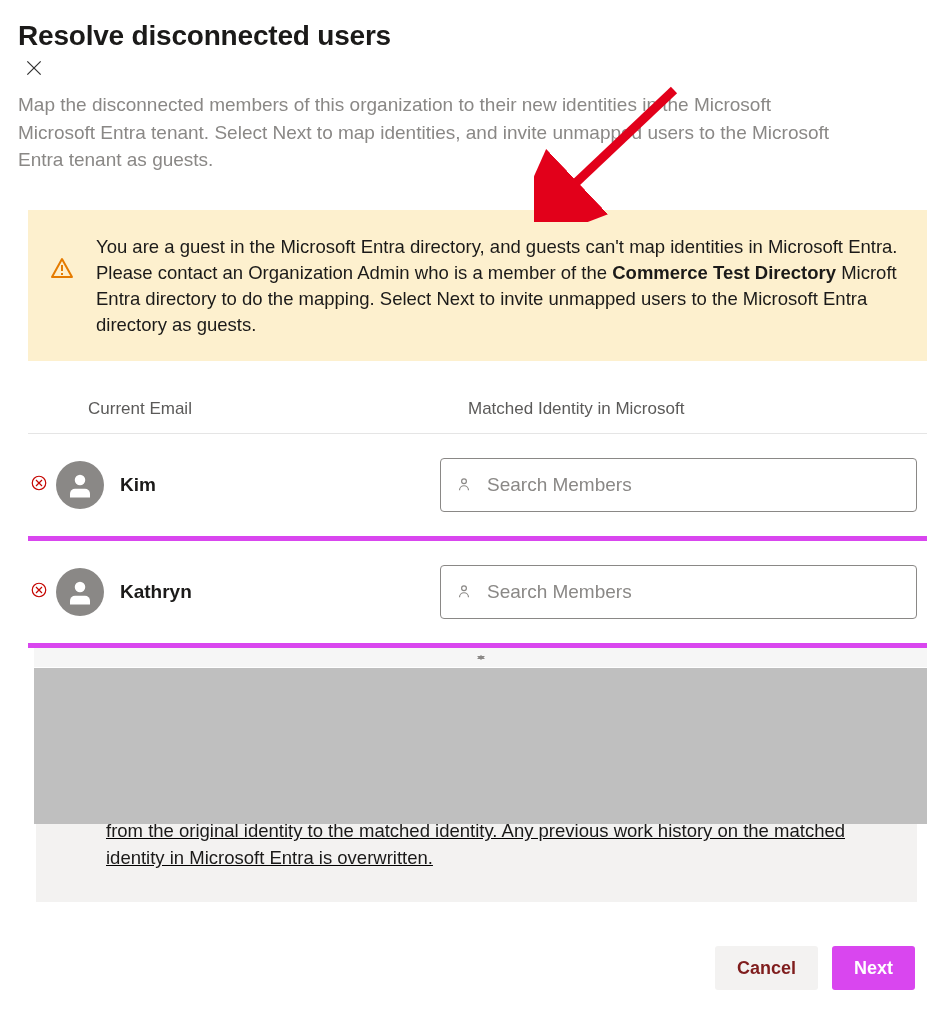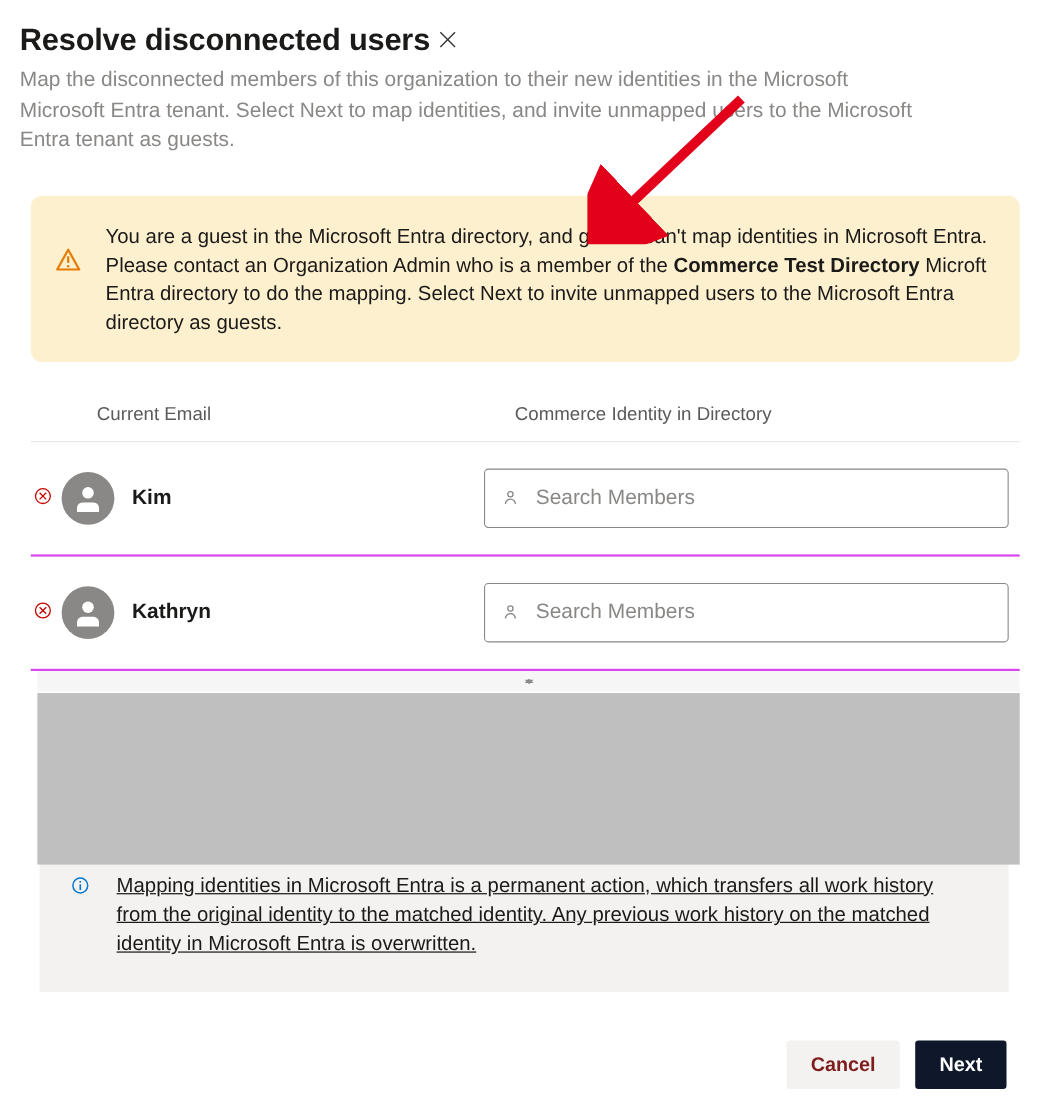--- a/index.html
+++ b/index.html
@@ -1,33 +1,33 @@
 <!DOCTYPE html>
 <html><head>
 <meta charset="utf-8">
 <style>
   *{box-sizing:border-box;margin:0;padding:0;font-family:"Segoe UI",-apple-system,BlinkMacSystemFont,sans-serif;}
   body{background:#fff;width:945px;height:1014px;position:relative;overflow:hidden;}
   .dialog{position:absolute;inset:0;padding:20px 18px 24px 18px;display:flex;flex-direction:column;}
-  .hdr{display:flex;align-items:flex-start;justify-content:flex-start;}
+  .hdr{display:flex;align-items:flex-start;justify-content:flex-start;flex-direction:column;}
   .title{font-size:28px;font-weight:600;color:#1b1a19;letter-spacing:-.2px;}
   .close-btn{background:none;border:none;cursor:pointer;padding:6px;color:#333;}
   .close-btn svg{width:20px;height:20px;stroke:#333;}
   .subtitle{font-size:19px;font-weight:400;color:#8a8886;margin-top:4px;line-height:1.45;max-width:820px;}
-  .banner-warn{background:#fdf0ce;padding:24px 26px 22px 22px;margin-top:36px;margin-left:10px;margin-right:0;display:flex;align-items:flex-start;gap:22px;border-radius:10px;}
+  .banner-warn{background:#fdf0ce;padding:24px 26px 22px 22px;margin-top:36px;margin-left:10px;margin-right:0;display:flex;align-items:flex-start;gap:22px;}
   .warn-ico{flex:0 0 auto;margin-top:22px;}
   .warn-ico svg{width:24px;height:24px;}
   .banner-warn-text{font-size:18.5px;color:#1b1a19;line-height:1.42;}
   .banner-warn-text b{font-weight:700;}
   .list-wrap{margin-top:30px;margin-left:10px;display:flex;flex-direction:column;flex:0 0 auto;}
   .list-inner{flex:1;}
   .cols{display:flex;padding:8px 0 14px 60px;border-bottom:1px solid #e5e5e5;}
   .col-a{flex:0 0 380px;font-size:17px;color:#5b5a59;font-weight:400;}
   .col-b{flex:1;font-size:17px;color:#5b5a59;font-weight:400;}
-  .row{display:flex;align-items:center;padding:24px 0;border-bottom:2px solid #d946ef;}
+  .row{display:flex;align-items:center;padding:24px 0;border-bottom:5px solid #d946ef;}
   .rm-btn{flex:0 0 auto;margin-right:6px;background:none;border:none;cursor:pointer;padding:2px;}
   .rm-btn svg{width:18px;height:18px;}
   .avatar{flex:0 0 auto;width:48px;height:48px;border-radius:50%;background:#8a8886;margin-right:16px;display:flex;align-items:center;justify-content:center;}
   .avatar svg{width:30px;height:30px;fill:#fff;}
   .uname{flex:0 0 320px;font-size:19px;font-weight:600;color:#1b1a19;}
   .search-cell{flex:1;padding-right:10px;}
   .search-box{width:100%;height:54px;border:1px solid #8a8886;border-radius:4px;display:flex;align-items:center;padding:0 14px;gap:14px;background:#fff;}
   .search-box svg{width:18px;height:18px;flex:0 0 auto;}
   .search-box input{border:none;outline:none;flex:1;font-size:19px;color:#201f1e;background:transparent;}
   .search-box input::placeholder{color:#8a8886;}
@@ -37,21 +37,21 @@
   .scroll-arrow-dn{position:absolute;bottom:2px;left:0;right:0;height:14px;display:flex;align-items:center;justify-content:center;}
   .scroll-arrow-up svg,.scroll-arrow-dn svg{width:10px;height:10px;}
   .spacer{flex:1;}
   .banner-info{background:#f3f2f1;padding:30px 34px 30px 28px;margin:0 10px 0 18px;display:flex;align-items:flex-start;gap:24px;text-decoration:underline;}
   .info-ico{flex:0 0 auto;margin-top:4px;}
   .info-ico svg{width:18px;height:18px;}
   .banner-info-text{font-size:18.5px;color:#1b1a19;line-height:1.45;}
   .footer{display:flex;justify-content:flex-end;gap:14px;margin-top:44px;padding-right:12px;}
   .btn{height:44px;padding:0 22px;border-radius:3px;font-size:18px;font-weight:600;cursor:pointer;}
   .btn-cancel{background:#f3f2f1;border:none;color:#7f1d1d;}
-  .btn-next{background:#0f172a;border:none;color:#fff;}
+  .btn-next{background:#d946ef;border:none;color:#fff;}
   .annot-arrow{position:absolute;left:534px;top:72px;pointer-events:none;}
 </style>
 </head>
 <body>
 
 <div class="dialog">
 
   <div class="hdr">
     <div>
       <h1 class="title">Resolve disconnected users</h1>
@@ -74,21 +74,21 @@
     </span>
     <p class="banner-warn-text">
       <span>You are a guest in the Microsoft Entra directory, and guests can't map identities in Microsoft Entra. Please contact an Organization Admin who is a member of the </span><b>Commerce Test Directory</b><span> Microft Entra directory to do the mapping. Select Next to invite unmapped users to the Microsoft Entra directory as guests.</span>
     </p>
   </div>
 
   <div class="list-wrap">
     <div class="list-inner">
       <div class="cols">
         <div class="col-a">Current Email</div>
-        <div class="col-b">Commerce Identity in Directory</div>
+        <div class="col-b">Matched Identity in Microsoft</div>
       </div>
 
       <div class="row">
         <button class="rm-btn">
           <svg viewBox="0 0 24 24">
               <circle cx="12" cy="12" r="9" fill="none" stroke="#c50500" stroke-width="1.6"></circle>
               <path d="M8 8 L16 16 M16 8 L8 16" stroke="#c50500" stroke-width="1.6"></path>
             </svg>
         </button>
         <div class="avatar">

